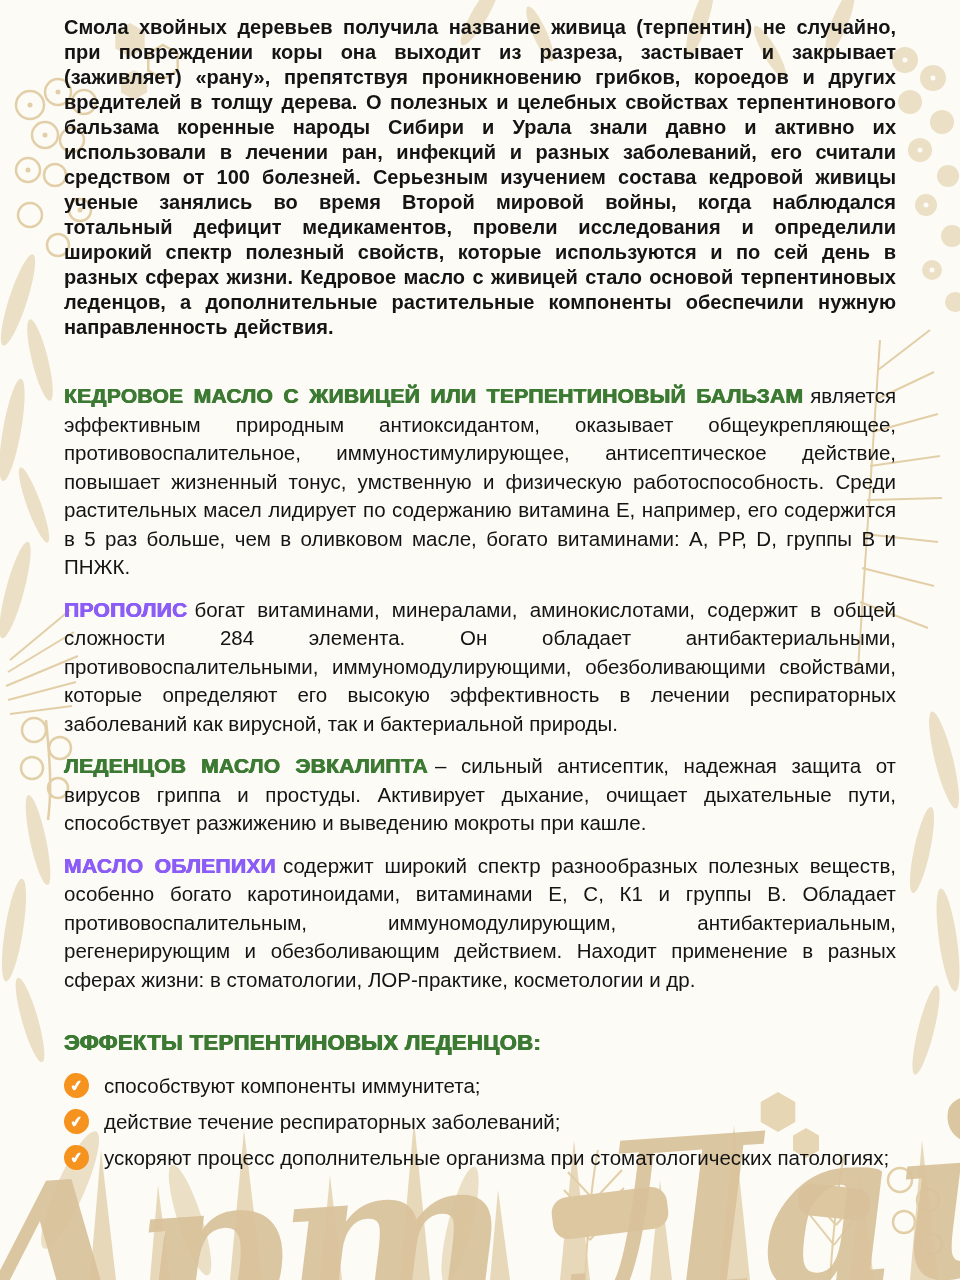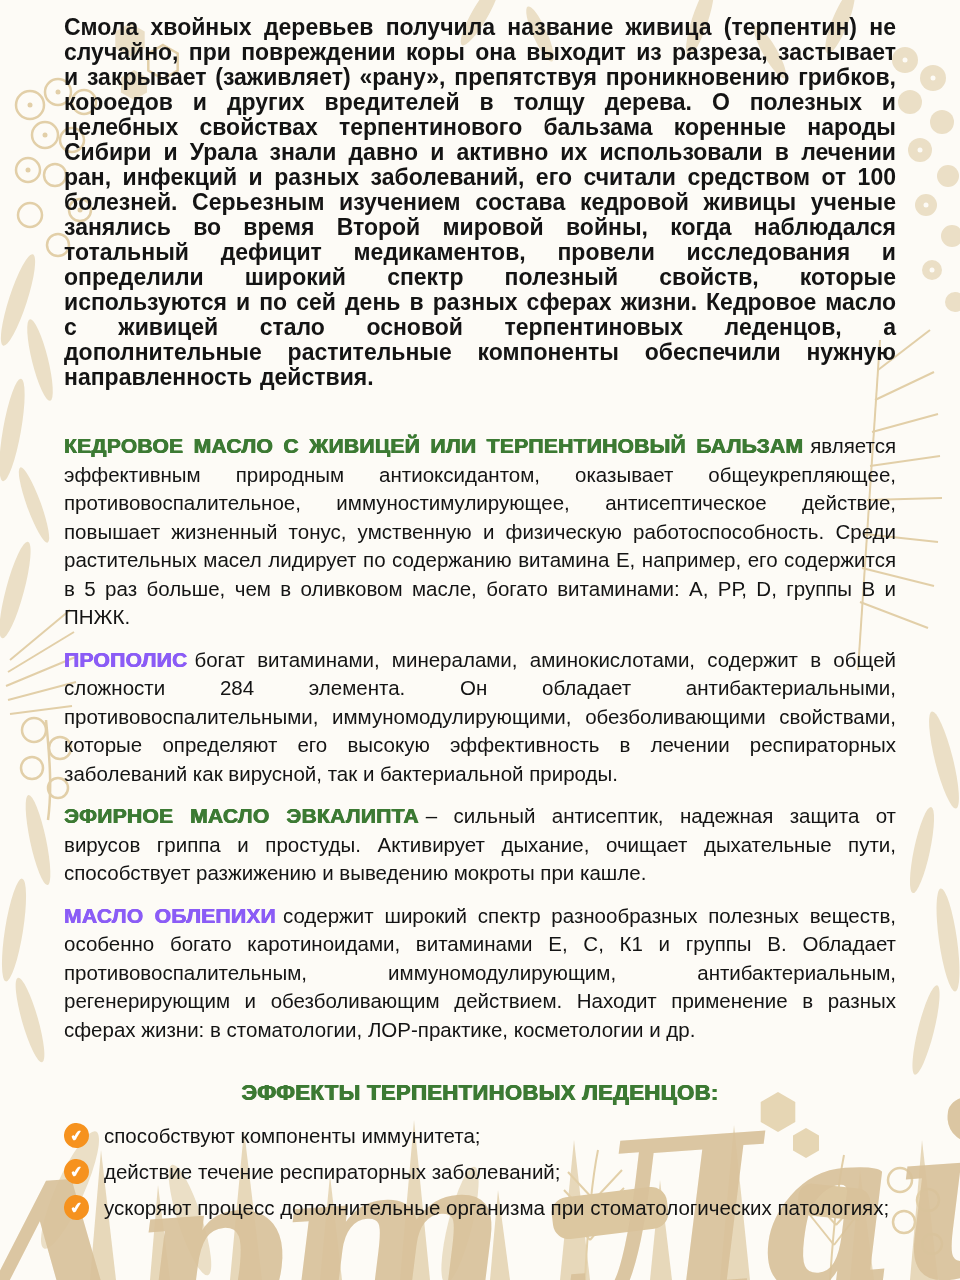--- a/index.html
+++ b/index.html
@@ -12,36 +12,36 @@
     font-size:218px;line-height:1;color:#d9c29b;white-space:nowrap;
     transform:rotate(-4deg);letter-spacing:-6px;opacity:.92;pointer-events:none;
   }
   .content{position:absolute;z-index:2;left:64px;top:0;width:832px;color:#141414;}
   h1.title{
     margin:54px 0 0;text-align:center;color:#f6921e;
     font-size:45px;line-height:50px;font-weight:700;letter-spacing:.5px;
     text-shadow:.7px 0 currentColor,-.7px 0 currentColor;
   }
   p.intro{
-    margin:15px 0 0;font-size:23px;line-height:25px;font-weight:700;
+    margin:15px 0 0;font-size:20px;line-height:25px;font-weight:700;
     text-align:justify;word-spacing:1.5px;
   }
   p.section{
     margin:14px 0 0;font-size:20.5px;line-height:28.5px;text-align:justify;
   }
   p.section.first{margin-top:42px;}
   .shead{
     font-weight:700;font-size:21px;letter-spacing:.3px;padding-right:7px;
     text-shadow:.6px 0 currentColor,-.3px 0 currentColor;
   }
   .shead.green{color:#3c7a33;}
   .shead.orange{color:#8b5cf6;}
   h2.effects-heading{
     margin:36px 0 0;color:#3c7a33;font-size:22px;line-height:26px;font-weight:700;
-    letter-spacing:.4px;text-shadow:.7px 0 currentColor,-.4px 0 currentColor;text-align:center;
+    letter-spacing:.4px;text-shadow:.7px 0 currentColor,-.4px 0 currentColor;
   }
   ul.effects{list-style:none;margin:16px 0 0;padding:0;}
   ul.effects li{
     display:flex;align-items:flex-start;margin:0 0 9px;font-size:20.5px;line-height:27px;
   }
   .check{
     flex:0 0 auto;width:25px;height:25px;margin:1px 15px 0 0;border-radius:50%;
     background:#f6921e;color:#fff;display:flex;align-items:center;justify-content:center;
     font-size:15px;font-weight:700;transform:rotate(-8deg);
   }
@@ -210,21 +210,21 @@
 
   <div class="content">
 
 
     <p class="intro">Смола хвойных деревьев получила название живица (терпентин) не случайно, при повреждении коры она выходит из разреза, застывает и закрывает (заживляет) «рану», препятствуя проникновению грибков, короедов и других вредителей в толщу дерева. О полезных и целебных свойствах терпентинового бальзама коренные народы Сибири и Урала знали давно и активно их использовали в лечении ран, инфекций и разных заболеваний, его считали средством от 100 болезней. Серьезным изучением состава кедровой живицы ученые занялись во время Второй мировой войны, когда наблюдался тотальный дефицит медикаментов, провели исследования и определили широкий спектр полезный свойств, которые используются и по сей день в разных сферах жизни. Кедровое масло с живицей стало основой терпентиновых леденцов, а дополнительные растительные компоненты обеспечили нужную направленность действия.</p>
 
     <p class="section first"><span class="shead green">КЕДРОВОЕ МАСЛО С ЖИВИЦЕЙ ИЛИ ТЕРПЕНТИНОВЫЙ БАЛЬЗАМ</span><span>является эффективным природным антиоксидантом, оказывает общеукрепляющее, противовоспалительное, иммуностимулирующее, антисептическое действие, повышает жизненный тонус, умственную и физическую работоспособность. Среди растительных масел лидирует по содержанию витамина Е, например, его содержится в 5 раз больше, чем в оливковом масле, богато витаминами: А, РР, D, группы В и ПНЖК.</span></p>
 
     <p class="section"><span class="shead orange">ПРОПОЛИС</span><span>богат витаминами, минералами, аминокислотами, содержит в общей сложности 284 элемента. Он обладает антибактериальными, противовоспалительными, иммуномодулирующими, обезболивающими свойствами, которые определяют его высокую эффективность в лечении респираторных заболеваний как вирусной, так и бактериальной природы.</span></p>
 
-    <p class="section"><span class="shead green">ЭФИРНОЕ МАСЛО ЭВКАЛИПТА</span><span>– сильный антисептик, надежная защита от вирусов гриппа и простуды. Активирует дыхание, очищает дыхательные пути, способствует разжижению и выведению мокроты при кашле.</span></p>
+    <p class="section"><span class="shead green">ЛЕДЕНЦОВ МАСЛО ЭВКАЛИПТА</span><span>– сильный антисептик, надежная защита от вирусов гриппа и простуды. Активирует дыхание, очищает дыхательные пути, способствует разжижению и выведению мокроты при кашле.</span></p>
 
     <p class="section"><span class="shead orange">МАСЛО ОБЛЕПИХИ</span><span>содержит широкий спектр разнообразных полезных веществ, особенно богато каротиноидами, витаминами Е, С, К1 и группы В. Обладает противовоспалительным, иммуномодулирующим, антибактериальным, регенерирующим и обезболивающим действием. Находит применение в разных сферах жизни: в стоматологии, ЛОР-практике, косметологии и др.</span></p>
 
     <h2 class="effects-heading">ЭФФЕКТЫ ТЕРПЕНТИНОВЫХ ЛЕДЕНЦОВ:</h2>
 
     <ul class="effects">
       <li>
         <span class="check">✔</span>
         <span>способствуют компоненты иммунитета;</span>
       </li>

